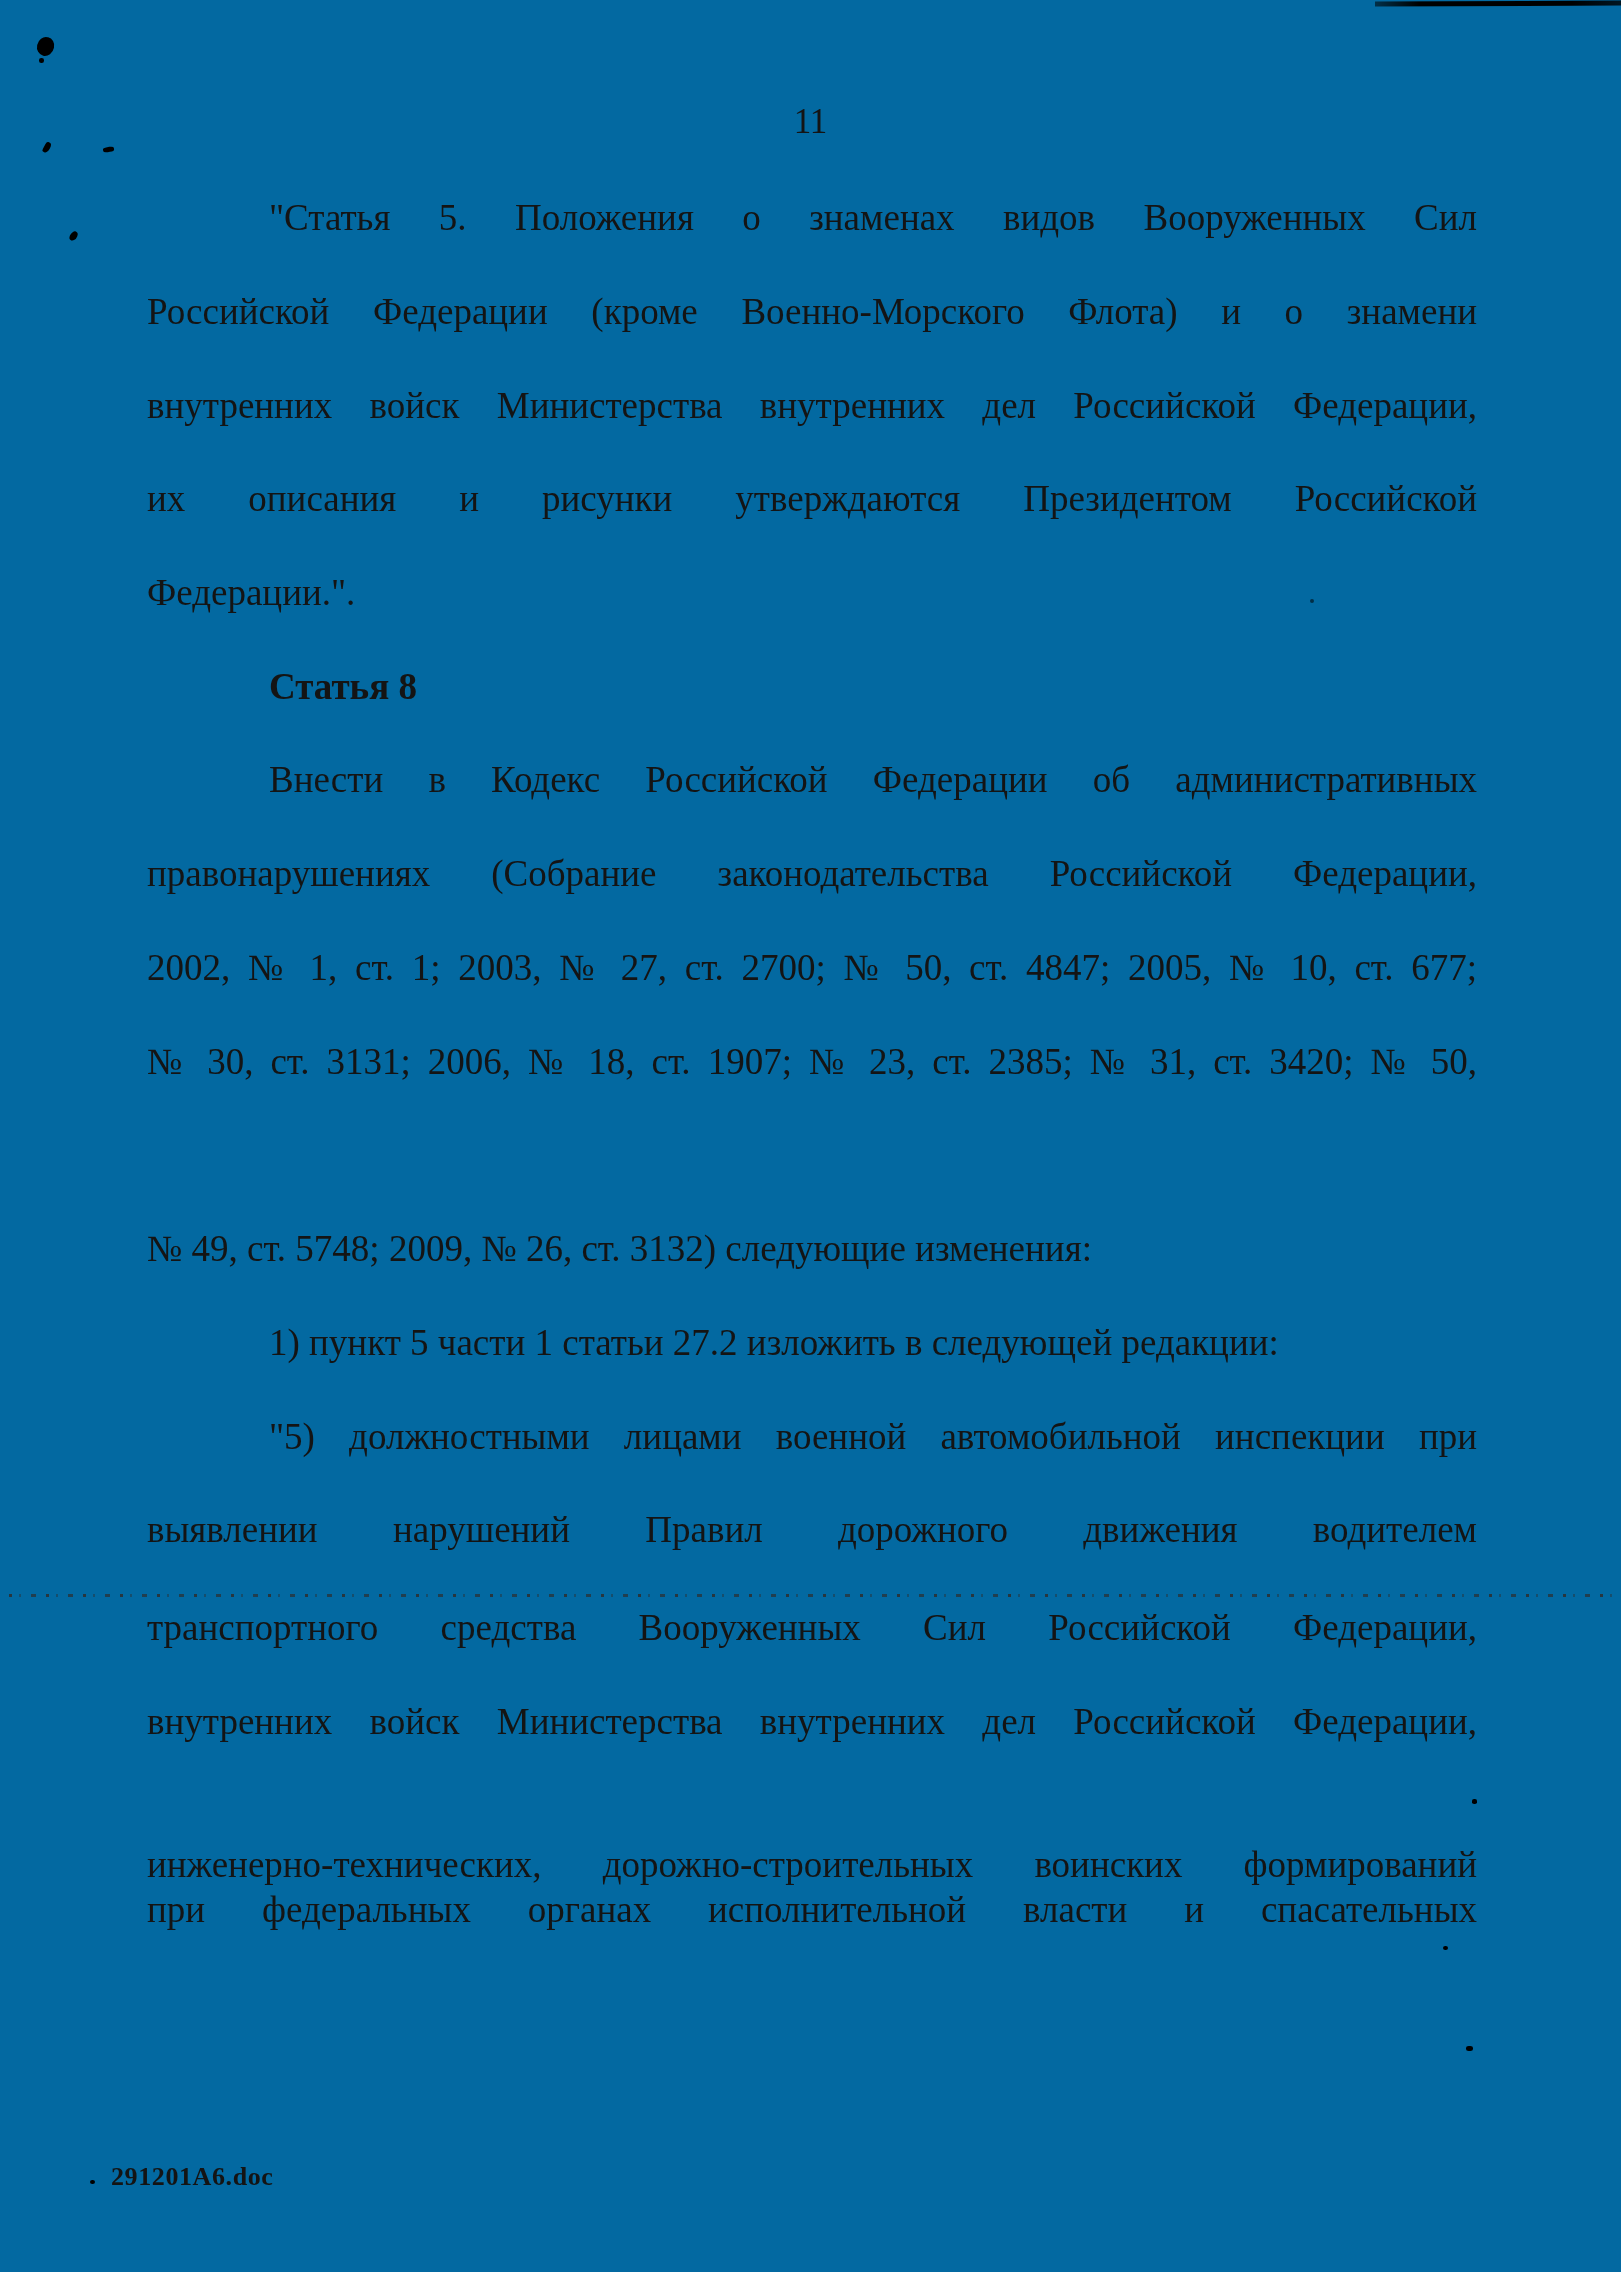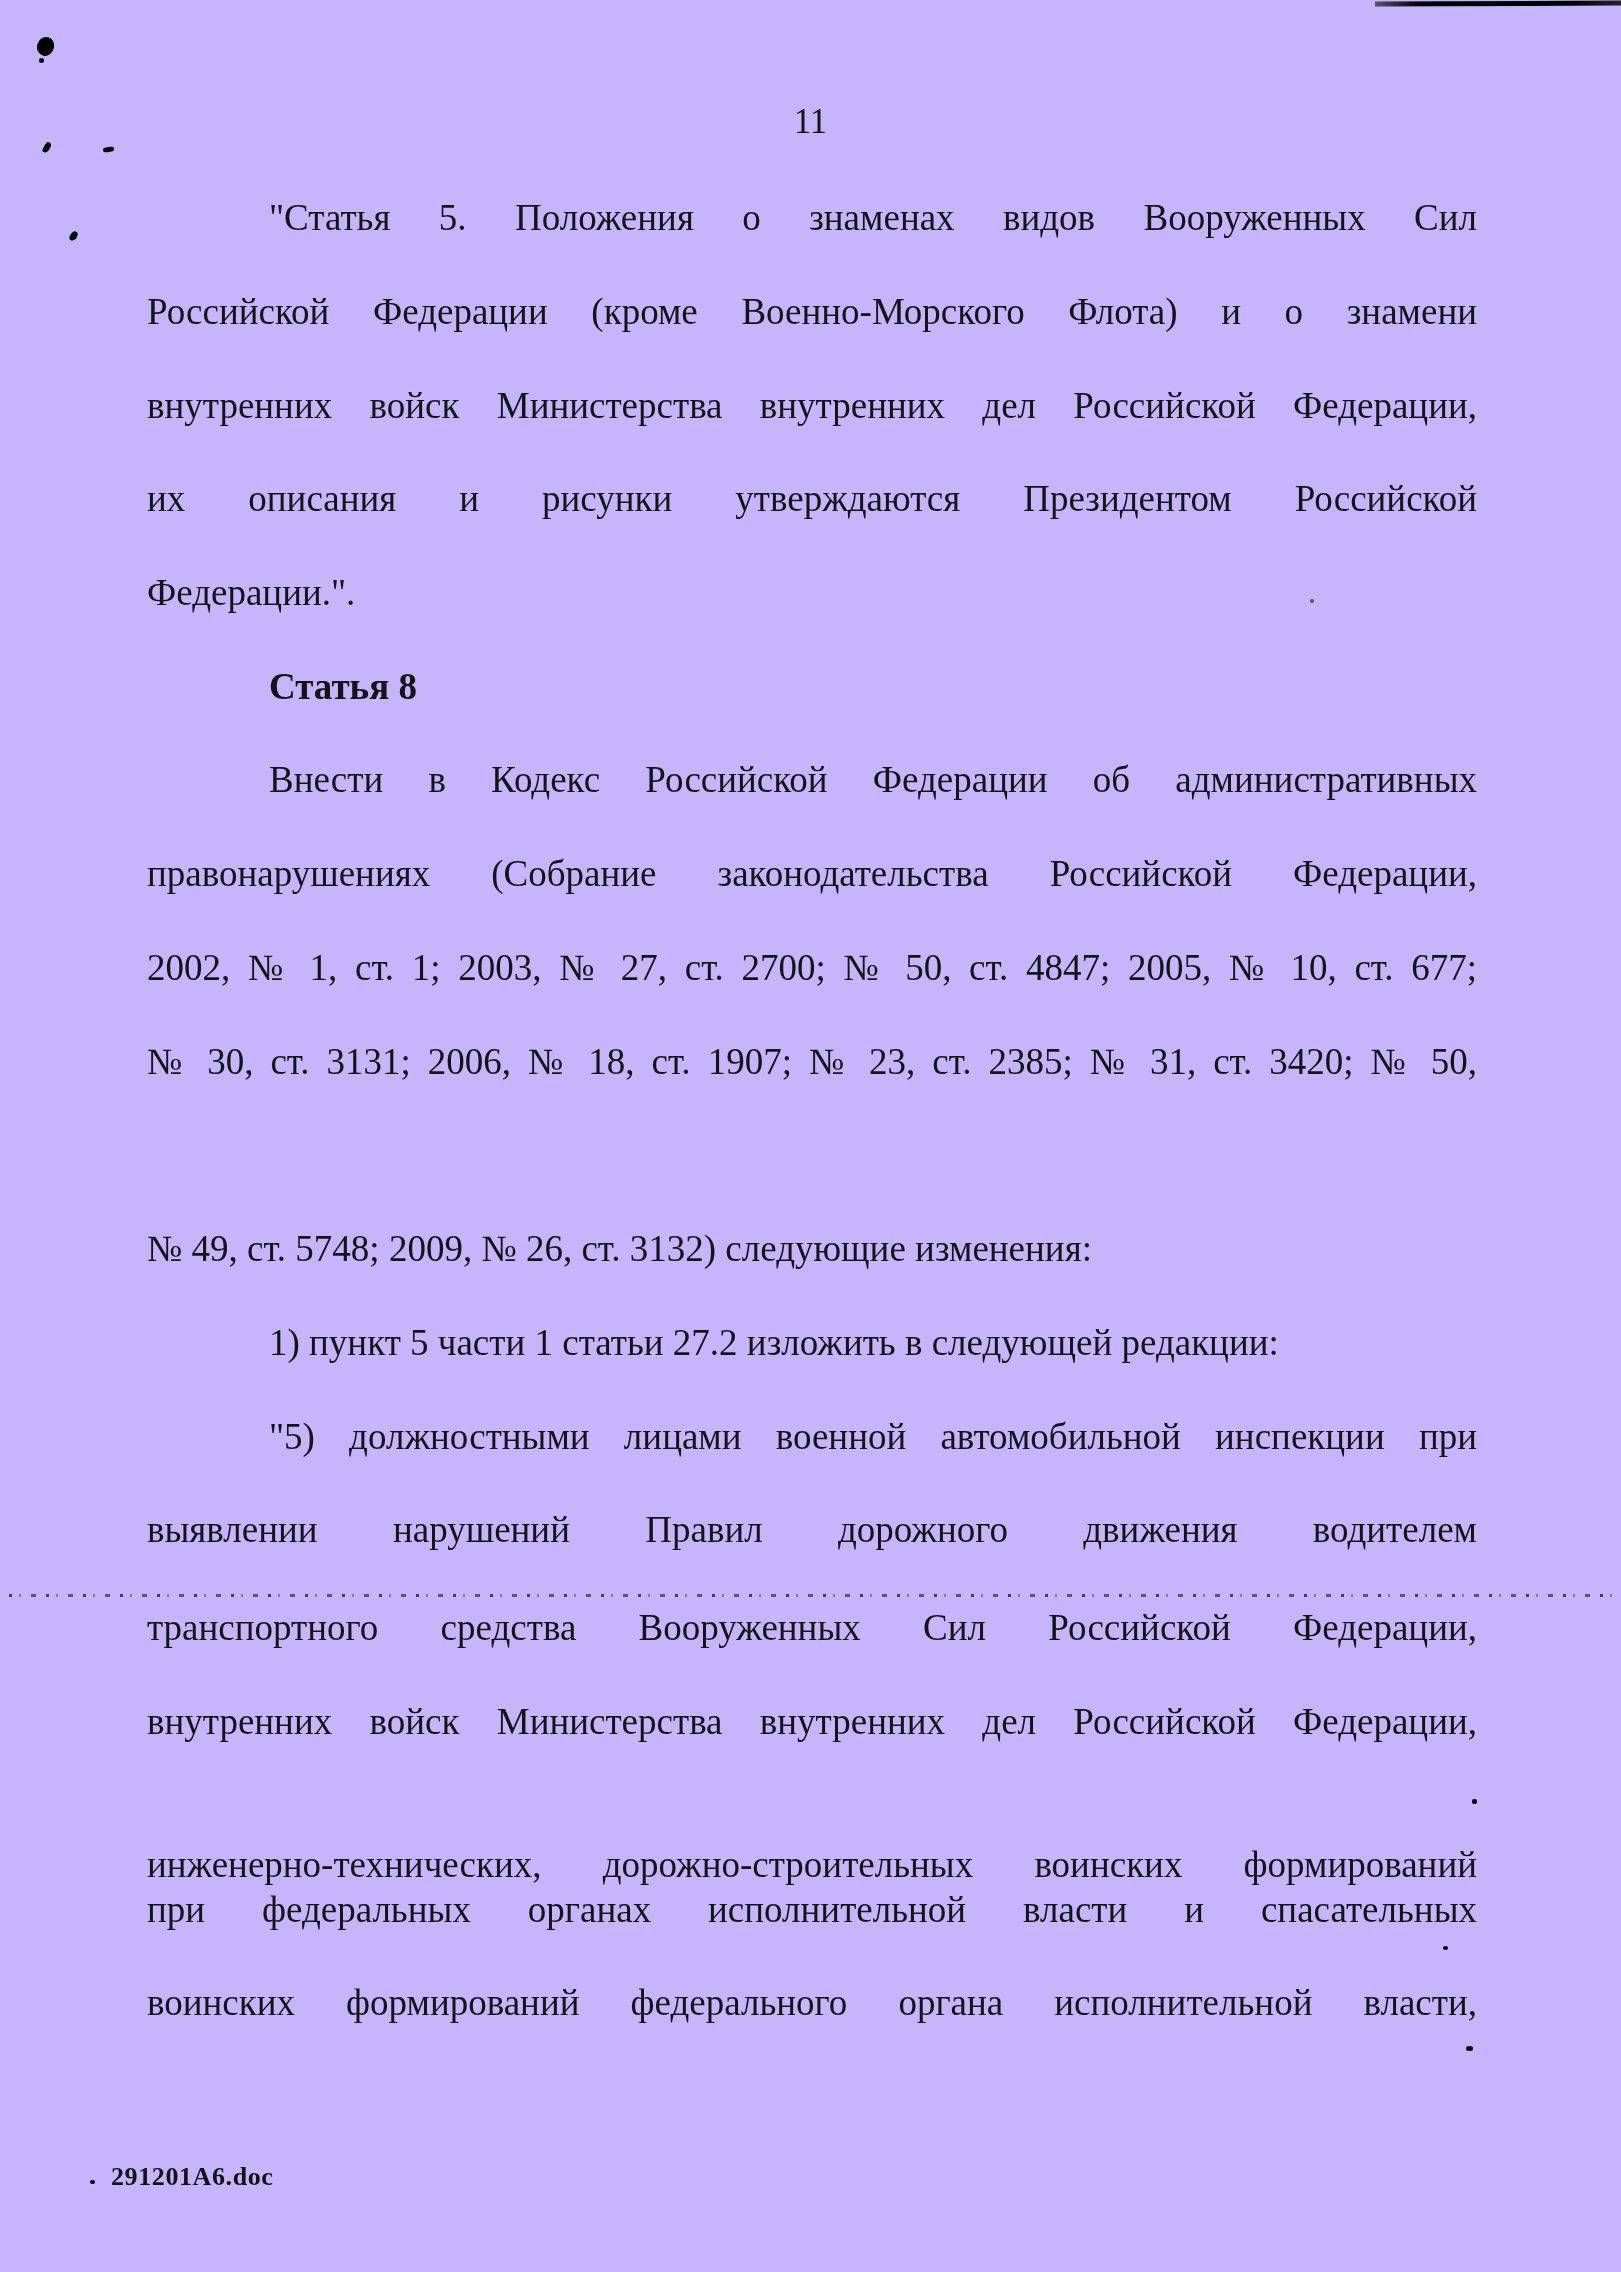--- a/index.html
+++ b/index.html
@@ -4,21 +4,21 @@
 <style>
   html, body {
     margin: 0;
     padding: 0;
     background: #e8e8e8;
   }
   .page {
     position: relative;
     width: 1621px;
     height: 2273px;
-    background: #c4b5fd;
+    background: #0369a1;
     overflow: hidden;
     font-family: "Liberation Serif", "DejaVu Serif", serif;
     color: #141414;
   }
   .pageno {
     position: absolute;
     top: 103px;
     left: 0;
     width: 100%;
     text-align: center;
@@ -97,21 +97,20 @@
   <div class="line left" style="top:1228px">№ 49, ст. 5748; 2009, № 26, ст. 3132) следующие изменения:</div>
 
   <div class="line left indent" style="top:1322px">1) пункт 5 части 1 статьи 27.2 изложить в следующей редакции:</div>
 
   <div class="line just indent" style="top:1416px">"5) должностными лицами военной автомобильной инспекции при</div>
   <div class="line just" style="top:1509px">выявлении нарушений Правил дорожного движения водителем</div>
   <div class="line just" style="top:1607px">транспортного средства Вооруженных Сил Российской Федерации,</div>
   <div class="line just" style="top:1701px">внутренних войск Министерства внутренних дел Российской Федерации,</div>
   <div class="line just" style="top:1844px">инженерно-технических, дорожно-строительных воинских формирований</div>
   <div class="line just" style="top:1889px">при федеральных органах исполнительной власти и спасательных</div>
-  <div class="line just" style="top:1982px">воинских формирований федерального органа исполнительной власти,</div>
 
   <div class="footer">291201A6.doc</div>
 
   <div class="art topline"></div>
   <div class="art dotline"></div>
   <div class="art blob"></div>
   <div class="art speck1"></div>
   <div class="art tick1"></div>
   <div class="art dash1"></div>
   <div class="art tick2"></div>

